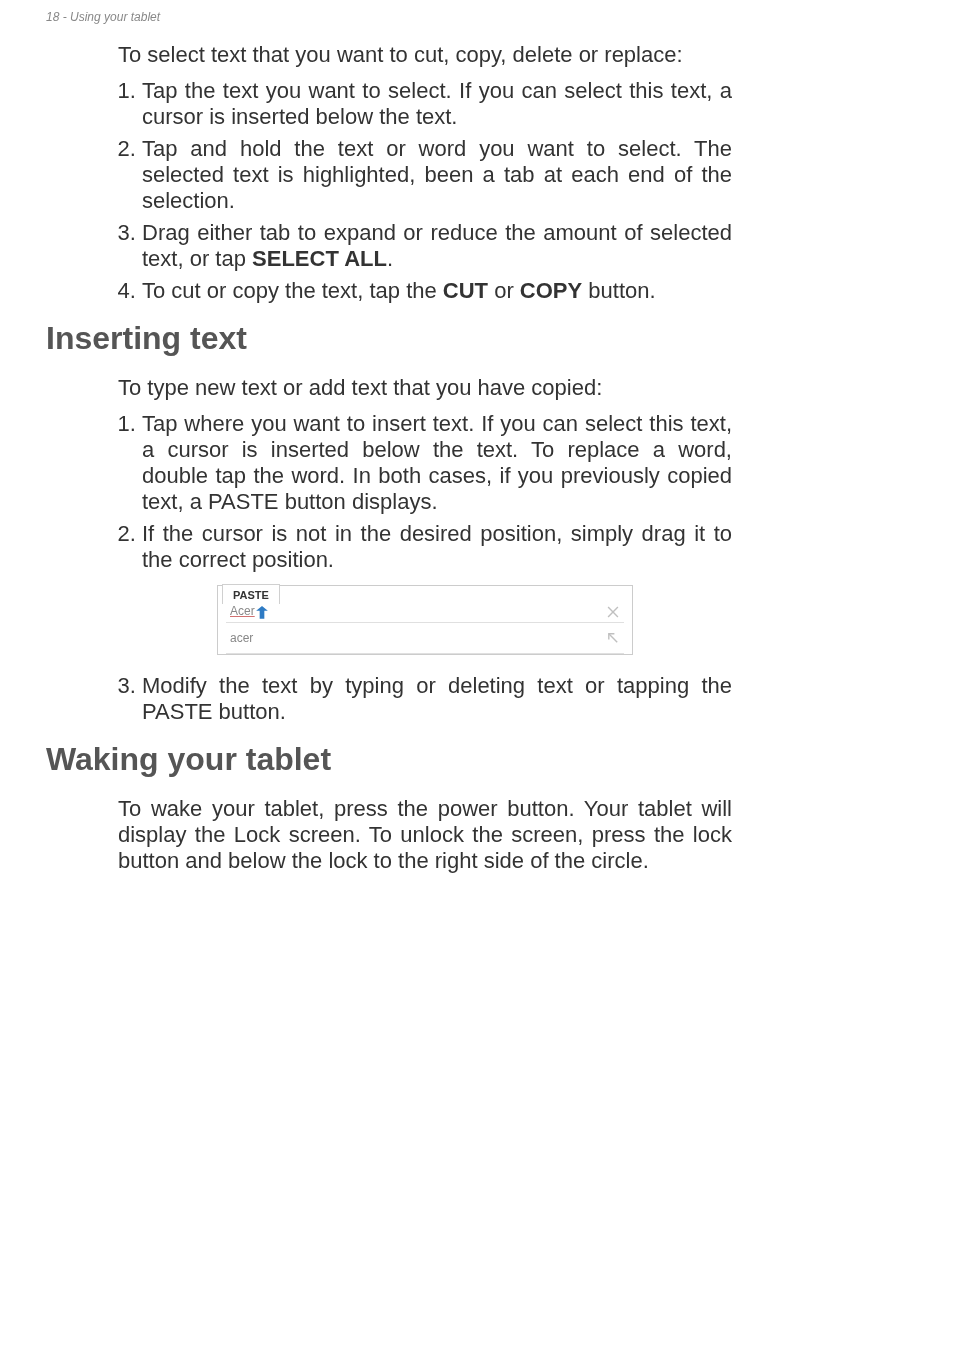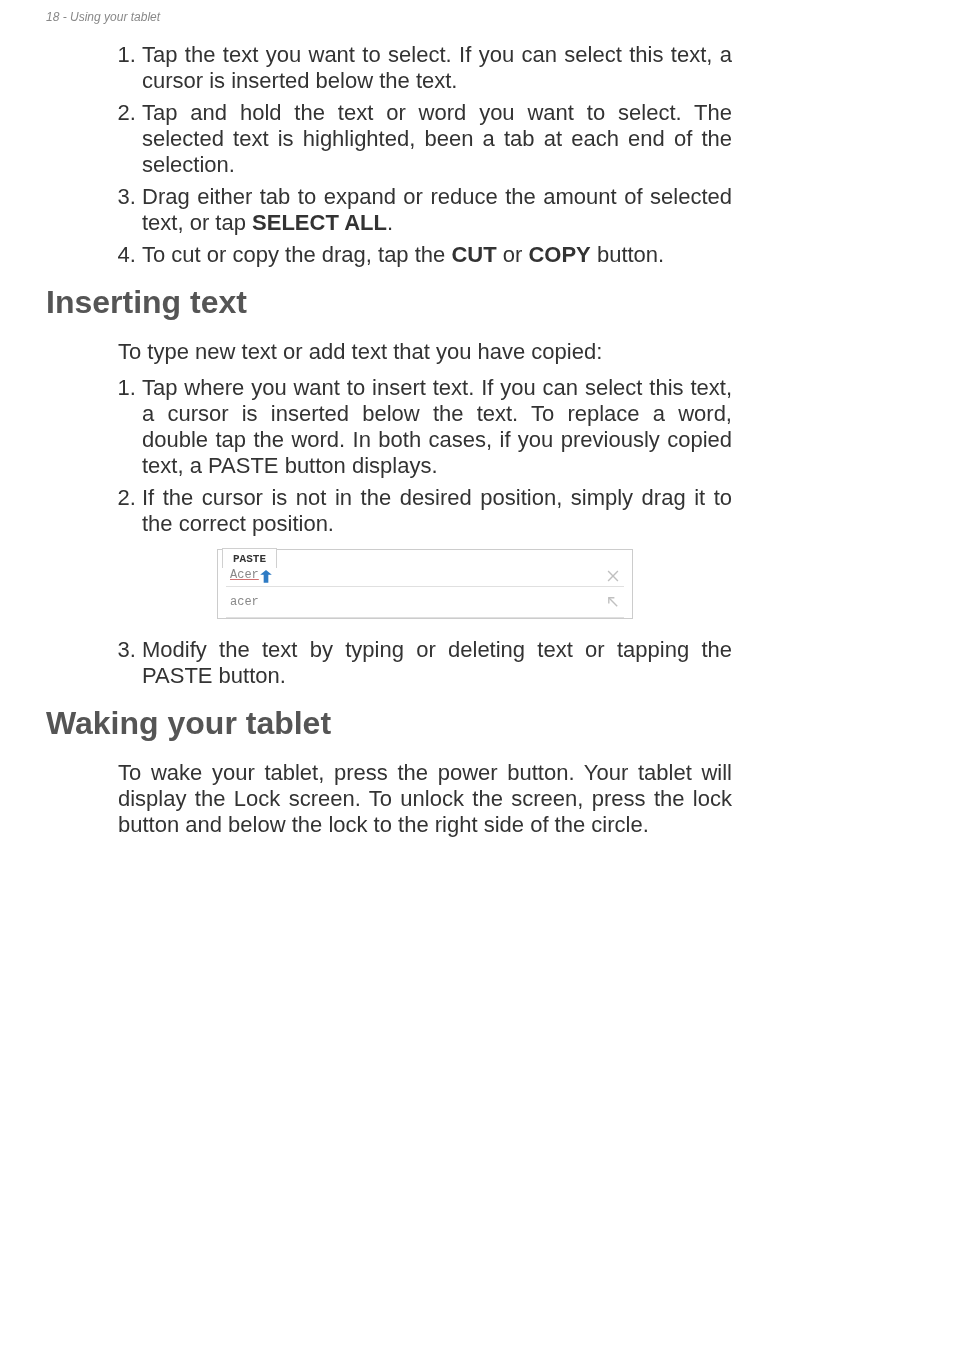--- a/index.html
+++ b/index.html
@@ -49,21 +49,21 @@
   .just {
     text-align: justify;
   }
   .bold {
     font-weight: bold;
   }
   .paste-figure {
     width: 414px;
     margin: 12px auto 18px auto;
     border: 1px solid #cccccc;
-    font-family: Liberation Mono, monospace;
+    font-family: Liberation Sans, sans-serif;
     background: #ffffff;
   }
   .paste-row {
     position: relative;
   }
   .paste-pop {
     position: absolute;
     top: -2px;
     left: 4px;
     background: #ffffff;
@@ -128,28 +128,29 @@
 <body>
 
 <div class="page">
 
   <div class="page-header">
     <span>18</span><span> - </span><span>Using your tablet</span>
   </div>
 
 
   <div class="body-block">
+    <p class="intro">To select text that you want to cut, copy, delete or replace:</p>
     <ol class="steps">
       <li>Tap the text you want to select. If you can select this text, a cursor is inserted below the text.</li>
       <li>Tap and hold the text or word you want to select. The selected text is highlighted, been a tab at each end of the selection.</li>
       <li class="just">
         <span>Drag either tab to expand or reduce the amount of selected text, or tap </span><span class="bold">SELECT ALL</span><span>.</span>
       </li>
       <li>
-        <span>To cut or copy the drag, tap the </span><span class="bold">CUT</span><span> or </span><span class="bold">COPY</span><span> button.</span>
+        <span>To cut or copy the text, tap the </span><span class="bold">CUT</span><span> or </span><span class="bold">COPY</span><span> button.</span>
       </li>
     </ol>
   </div>
 
   <h2 class="section">Inserting text</h2>
 
   <div class="body-block">
     <p class="intro">To type new text or add text that you have copied:</p>
     <ol class="steps">
       <li class="just">Tap where you want to insert text. If you can select this text, a cursor is inserted below the text. To replace a word, double tap the word. In both cases, if you previously copied text, a PASTE button displays.</li>

